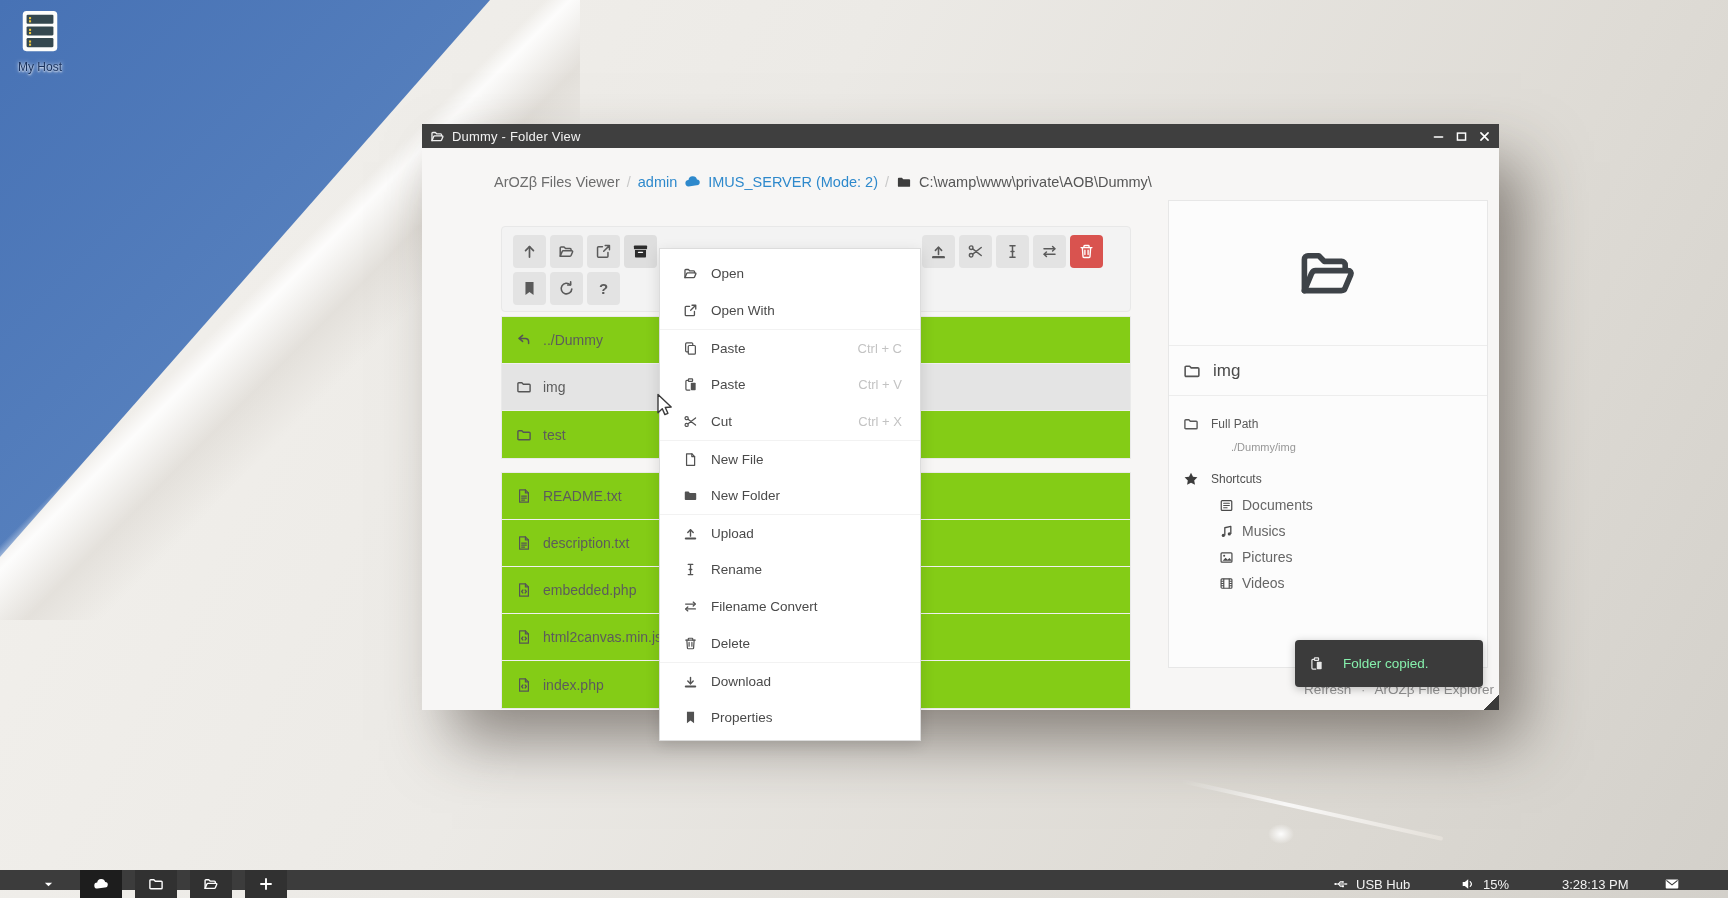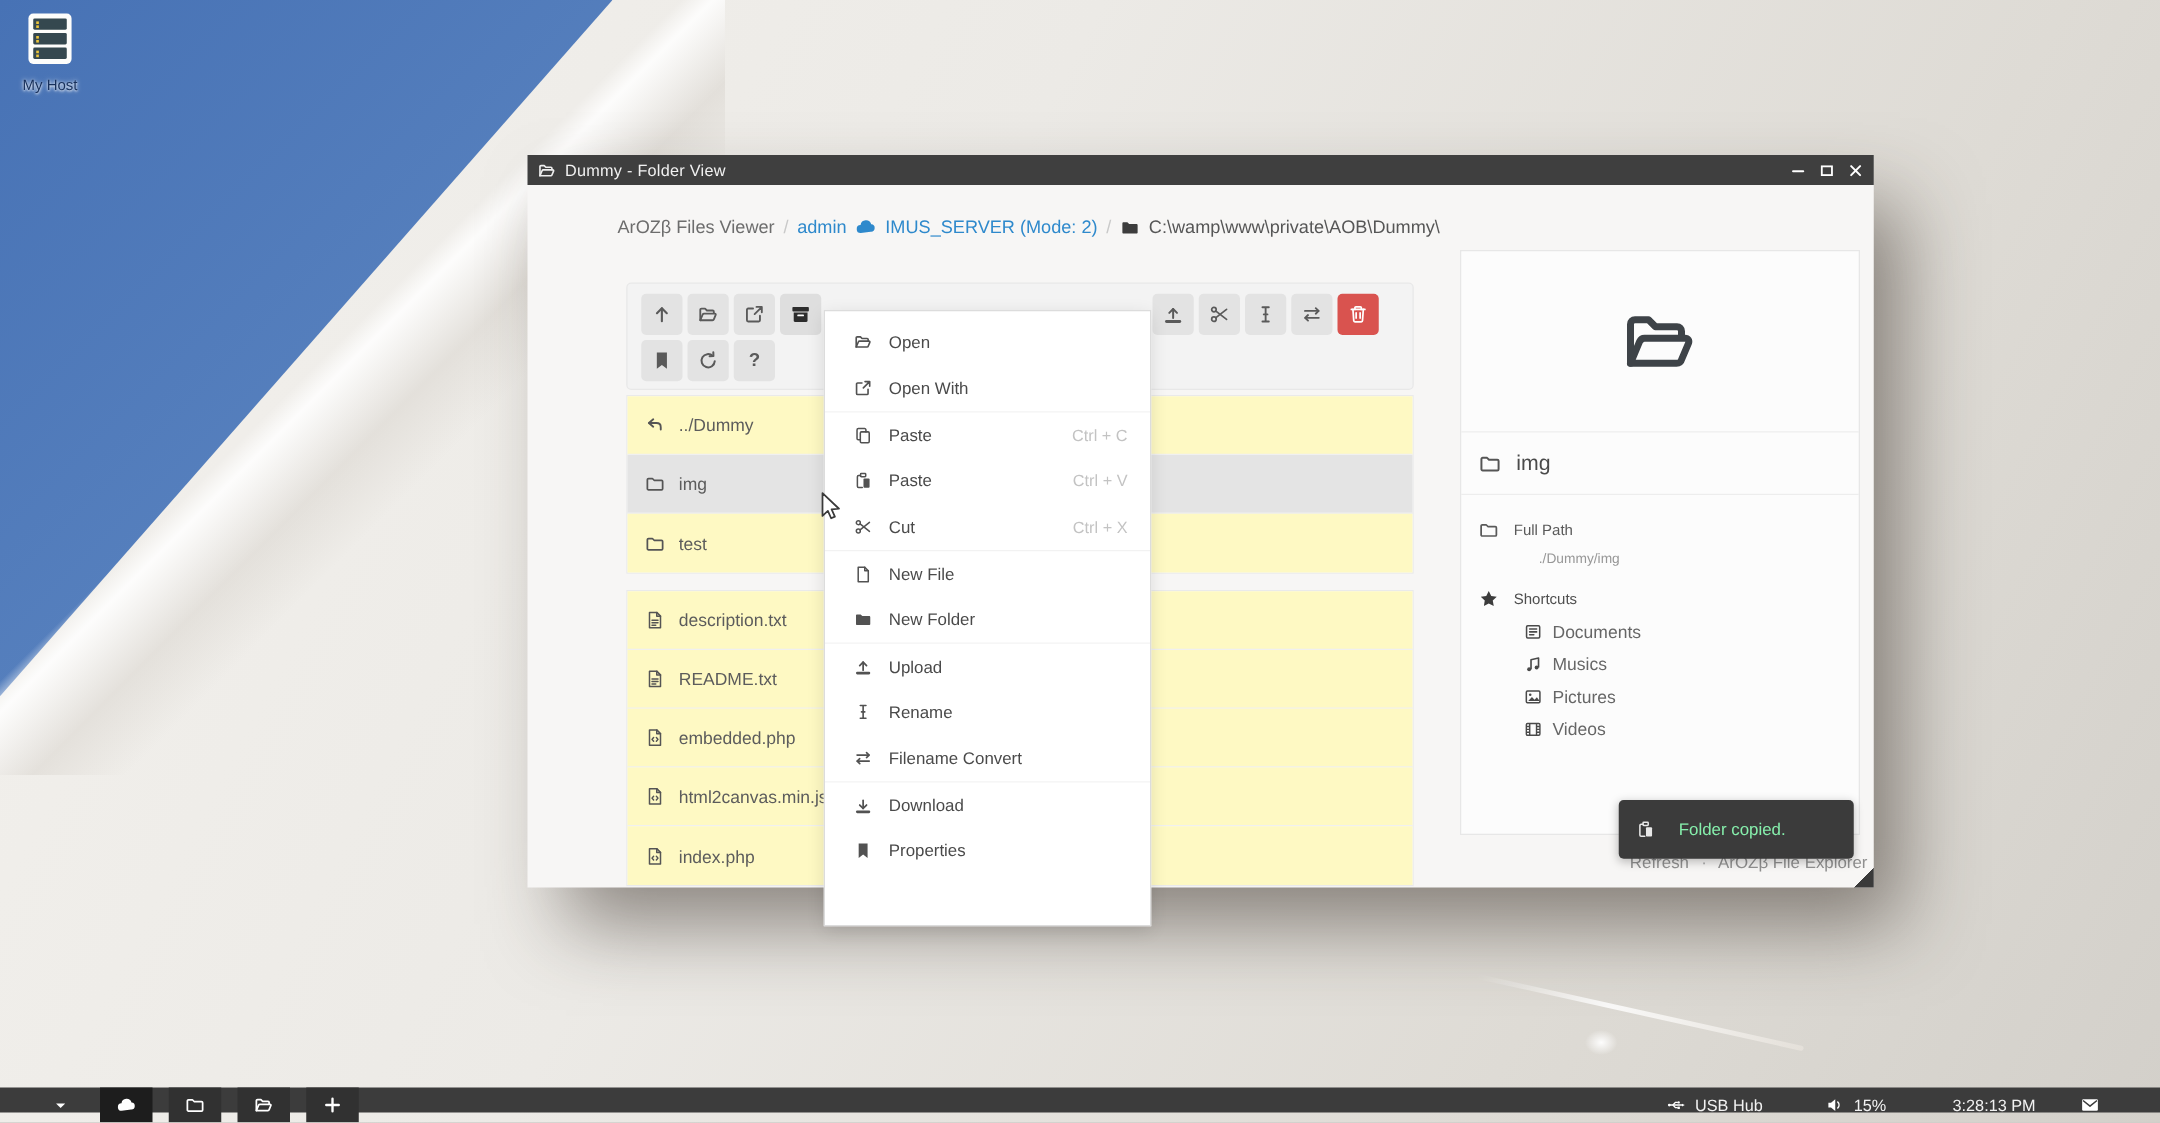--- a/index.html
+++ b/index.html
@@ -55,21 +55,21 @@
   .btn .i{width:17px;height:17px;}
   .btn.archive{color:#2c2c2c;background:#dedede;}
   .btn.danger{background:#d9534f;color:#fff;}
   .btn.qmark{font-size:15px;font-weight:bold;color:#5a5a5a;}
 
   
   .list{position:absolute;left:79px;width:630px;background:#fdfdfd;border:1px solid #eaeaea;}
   .folder-list{top:192px;}
   .file-list{top:348px;}
   .row{height:47px;display:flex;align-items:center;padding:0 14px;gap:11px;
-    border-bottom:1px solid #f0f0f0;font-size:14px;color:#5c5c5c;cursor:pointer;background:#fef9c3;}
+    border-bottom:1px solid #f0f0f0;font-size:14px;color:#5c5c5c;cursor:pointer;background:#84cc16;}
   .row:last-child{border-bottom:none;}
   .row.selected{background:#e4e4e4;}
   .row .i{color:#555;}
 
   
   .panel{position:absolute;left:746px;top:76px;width:320px;height:468px;
     background:#fcfcfc;border:1px solid #e7e7e7;}
   .panel-hero{height:145px;border-bottom:1px solid #ededed;display:flex;align-items:center;justify-content:center;}
   .panel-hero .i{width:64px;height:64px;color:#3e4348;}
   .panel-title{height:50px;border-bottom:1px solid #ededed;display:flex;align-items:center;padding:0 14px;gap:12px;
@@ -460,27 +460,27 @@
           </svg>
         <span>test</span>
       </div>
     </div>
 
     <div class="list file-list">
       <div class="row">
         <svg class="i">
             <use href="#s-file-text"></use>
           </svg>
+        <span>README.txt</span>
+      </div>
+      <div class="row">
+        <svg class="i">
+            <use href="#s-file-text"></use>
+          </svg>
         <span>description.txt</span>
-      </div>
-      <div class="row">
-        <svg class="i">
-            <use href="#s-file-text"></use>
-          </svg>
-        <span>README.txt</span>
       </div>
       <div class="row">
         <svg class="i">
             <use href="#s-file-code"></use>
           </svg>
         <span>embedded.php</span>
       </div>
       <div class="row">
         <svg class="i">
             <use href="#s-file-code"></use>
@@ -645,20 +645,29 @@
       </div>
     <div class="mi">
         <span class="mic">
           <svg class="i">
             <use href="#s-exchange"></use>
           </svg>
         </span>
         <span>Filename Convert</span>
         <span class="mis"></span>
       </div>
+    <div class="mi">
+        <span class="mic">
+          <svg class="i">
+            <use href="#s-trash"></use>
+          </svg>
+        </span>
+        <span>Delete</span>
+        <span class="mis"></span>
+      </div>
     <div class="mi group">
         <span class="mic">
           <svg class="i">
             <use href="#s-download"></use>
           </svg>
         </span>
         <span>Download</span>
         <span class="mis"></span>
       </div>
     <div class="mi">

